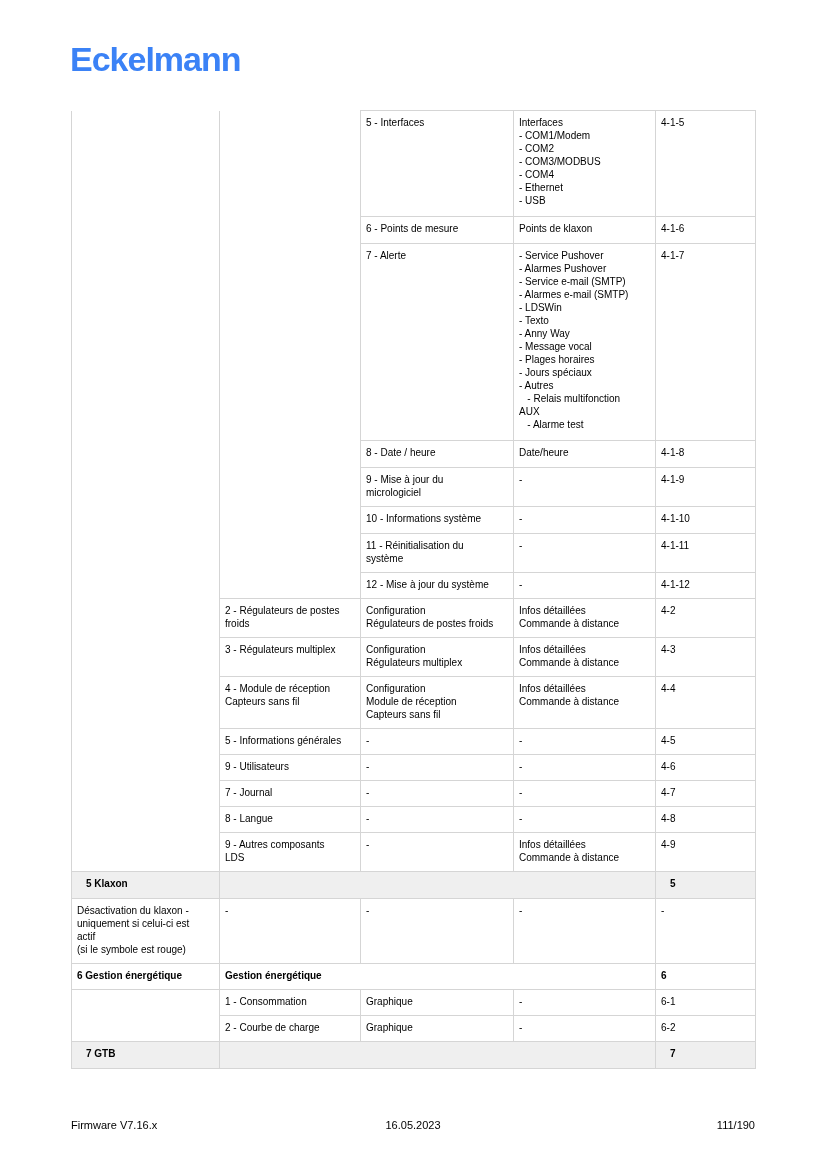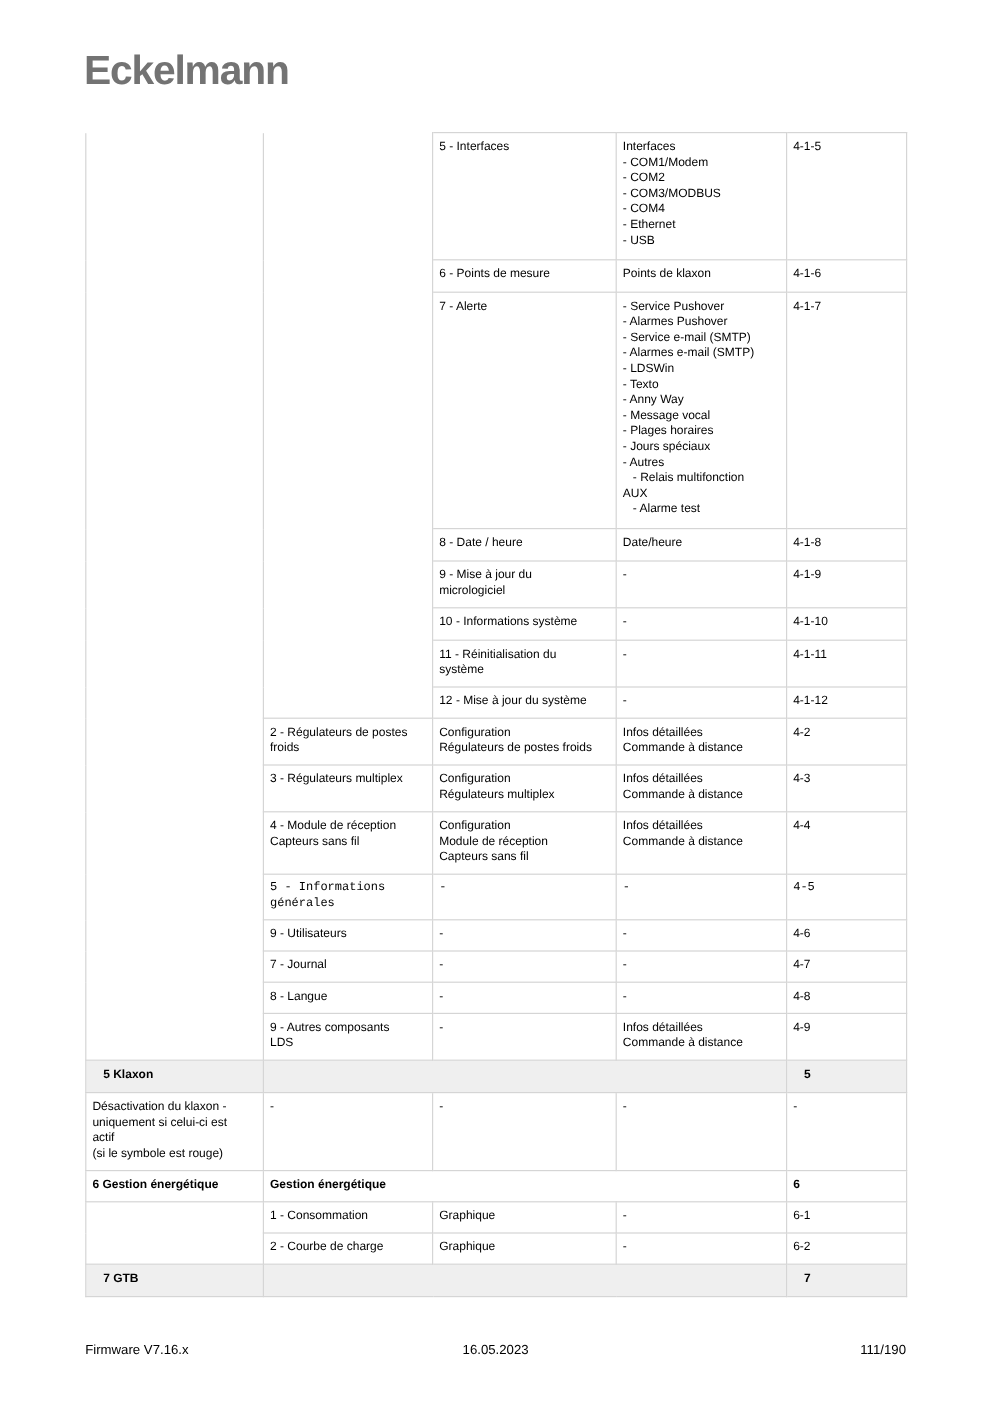--- a/index.html
+++ b/index.html
@@ -5,21 +5,21 @@
   html,body { margin:0; padding:0; }
   body {
     width:827px; height:1169px; position:relative;
     background:#ffffff; color:#000000;
     font-family:"Liberation Sans", sans-serif;
     overflow:hidden;
   }
   .logo {
     position:absolute; left:70px; top:40px;
     font-size:34px; font-weight:bold; letter-spacing:-1px;
-    color:#737373;
+    color:#3b82f6;
     text-align:right;
   }
   .menu-table {
     position:absolute; left:71px; top:110px;
     width:684px; table-layout:fixed; border-collapse:collapse;
   }
   .menu-table td {
     border:1px solid #d5d5d5;
     vertical-align:top;
     padding:5px 5px 6px 5px;
@@ -136,21 +136,21 @@
       <tr style="height: 52px;">
         <td>4 - Module de réception
 Capteurs sans fil</td>
         <td>Configuration
 Module de réception
 Capteurs sans fil</td>
         <td>Infos détaillées
 Commande à distance</td>
         <td>4-4</td>
       </tr>
-      <tr style="height: 26px; font-family: Liberation Mono, monospace;">
+      <tr style="height: 26px;">
         <td>5 - Informations générales</td>
         <td>-</td>
         <td>-</td>
         <td>4-5</td>
       </tr>
       <tr style="height: 26px;">
         <td>9 - Utilisateurs</td>
         <td>-</td>
         <td>-</td>
         <td>4-6</td>

